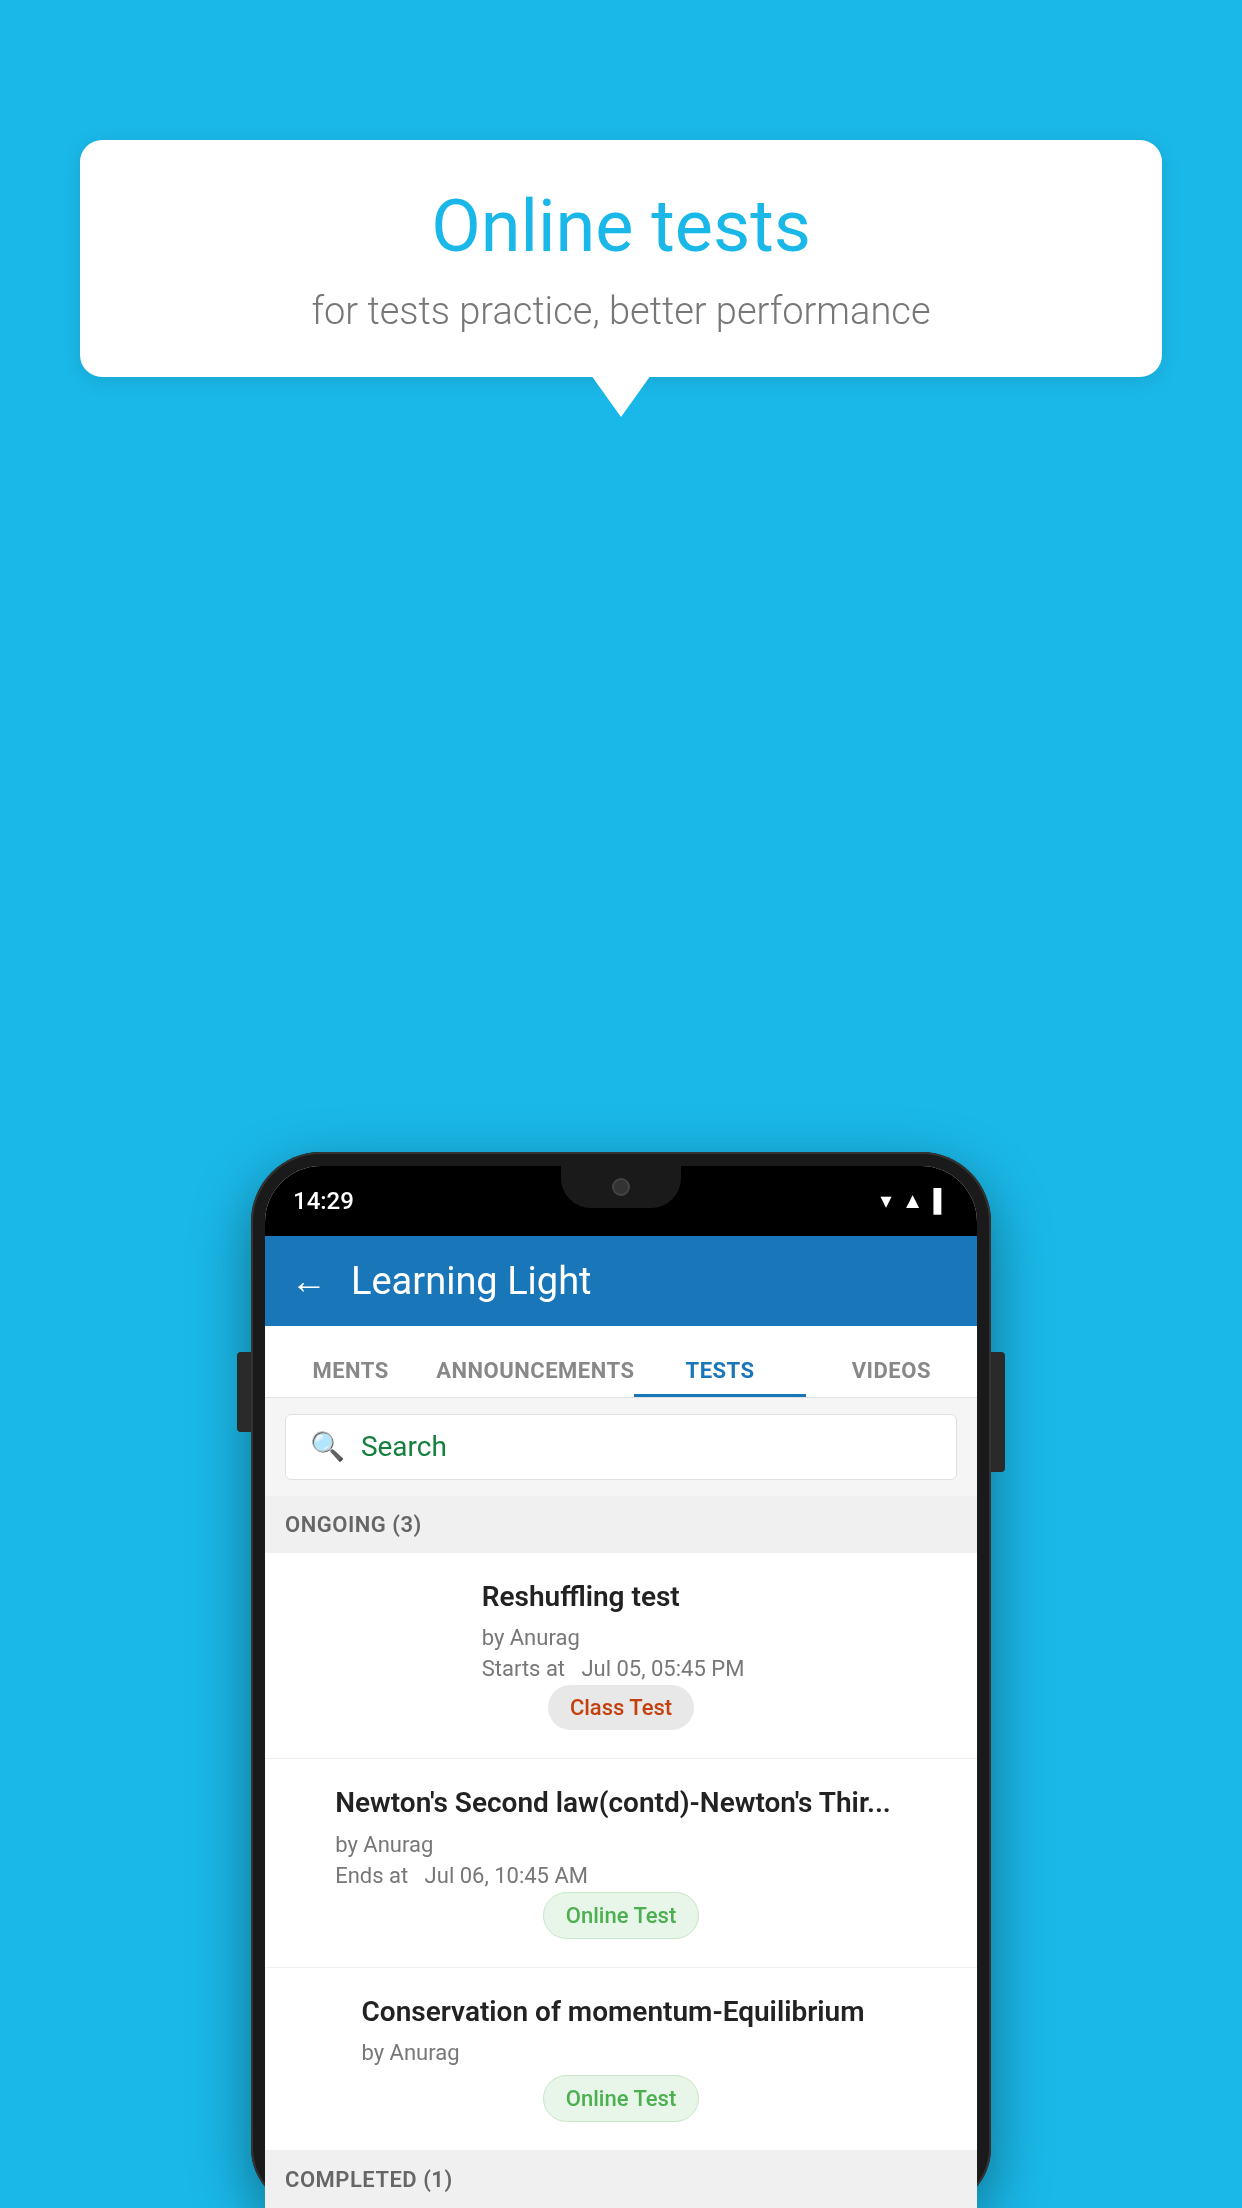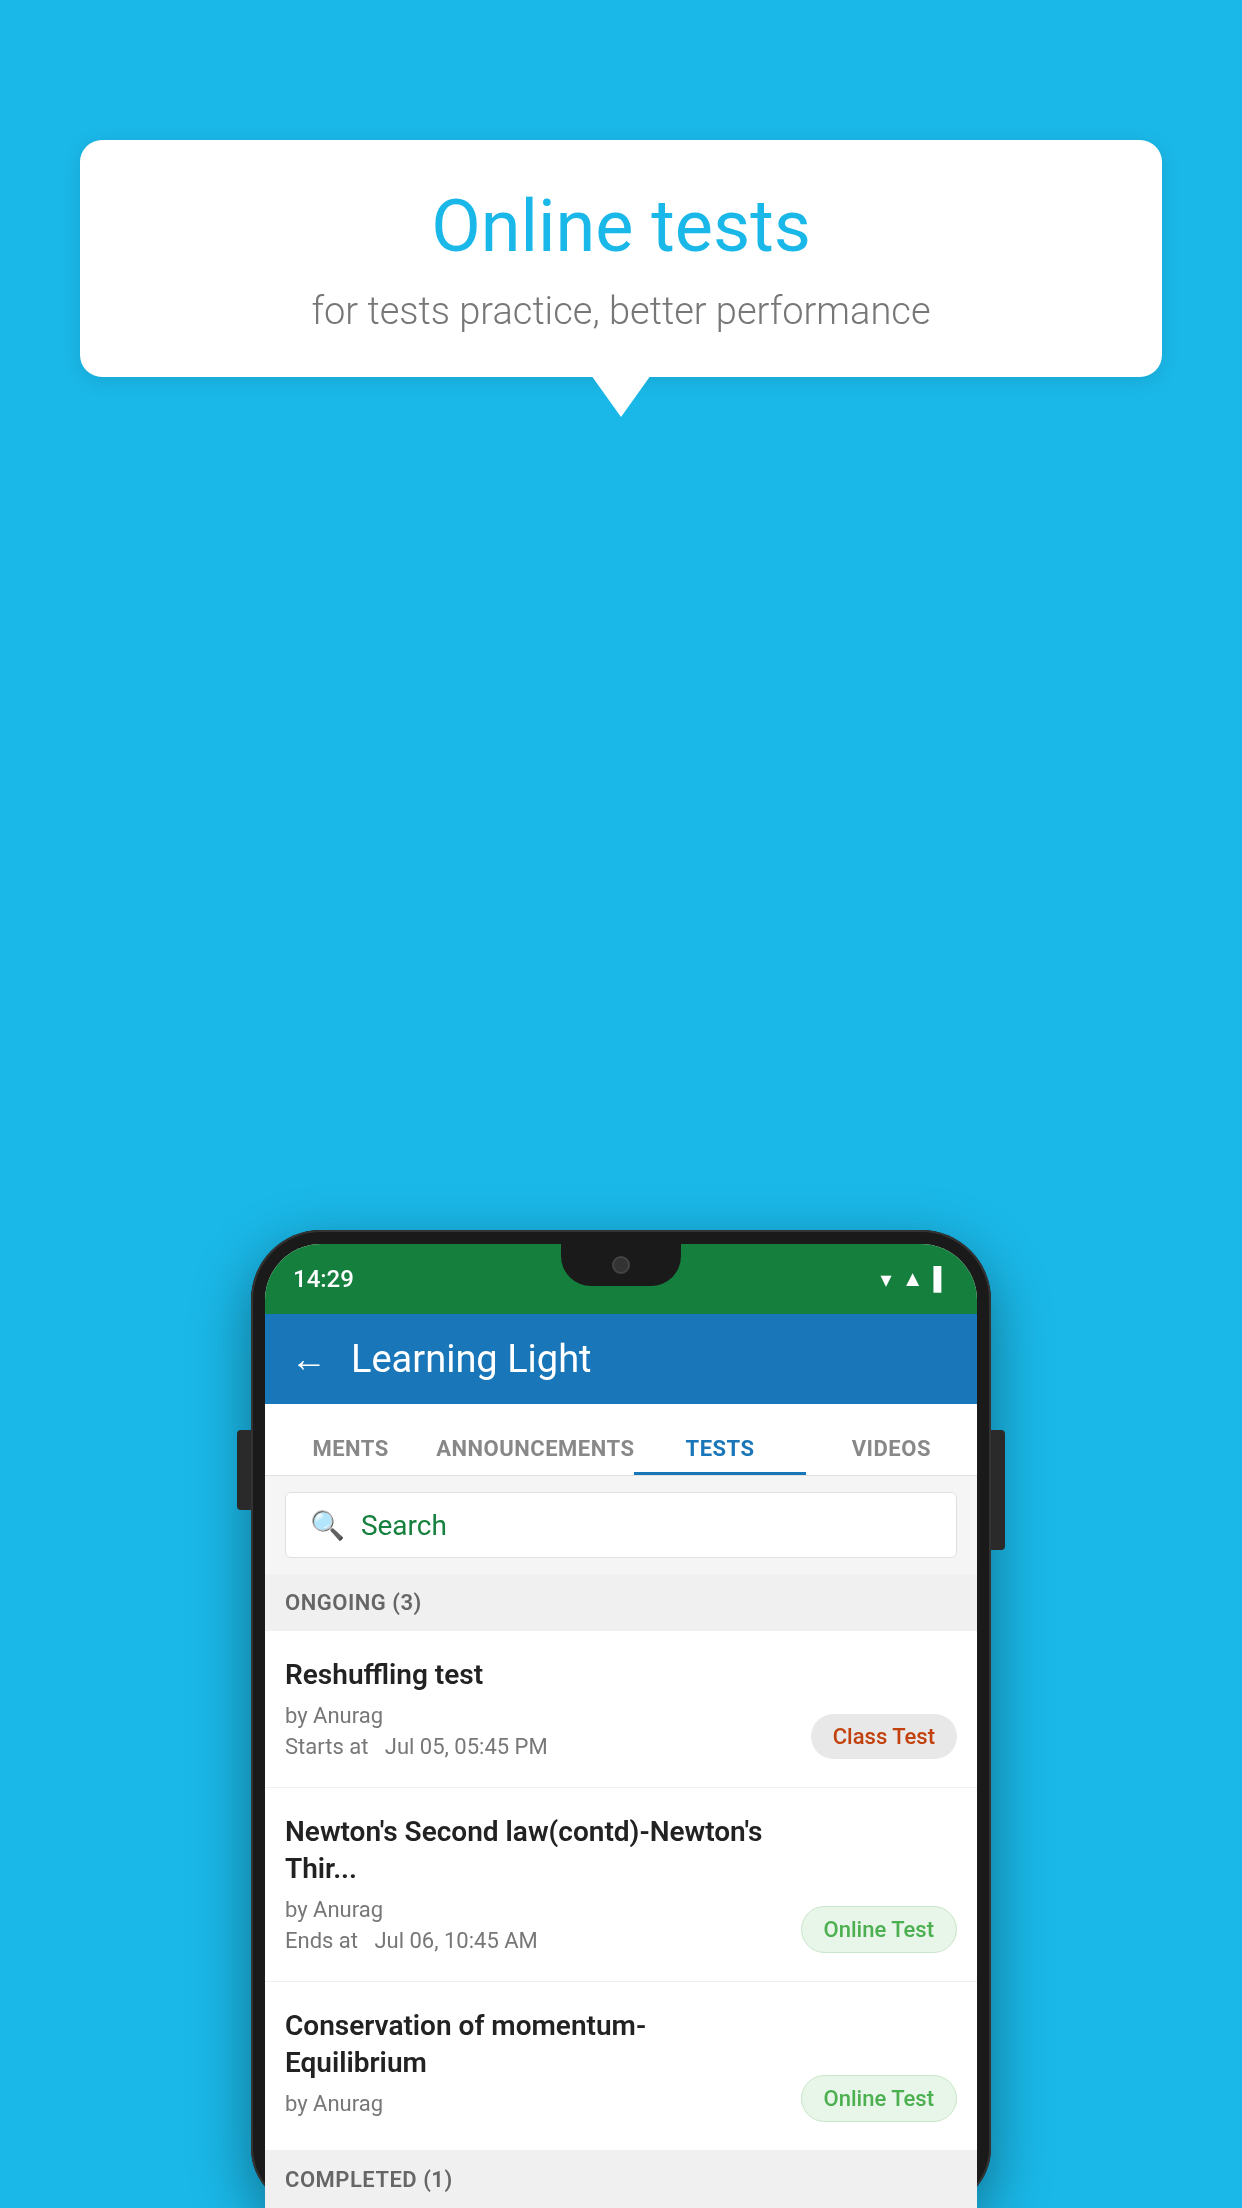--- a/index.html
+++ b/index.html
@@ -97,21 +97,21 @@
 
     .phone-screen {
       background: white;
       border-radius: 56px 56px 0 0;
       overflow: hidden;
       position: relative;
     }
 
     
     .phone-notch-bar {
-      background: #15803d;
+      background: #000000;
       height: 70px;
       position: relative;
       display: flex;
       align-items: center;
       justify-content: space-between;
       padding: 0 28px;
     }
 
     .status-time {
       color: white;
@@ -244,23 +244,24 @@
       color: #666;
       font-weight: 600;
       letter-spacing: 0.5px;
     }
 
     
     .test-item {
       background: white;
       padding: 26px 20px 28px 20px;
       display: flex;
-      align-items: flex-end;
+      align-items: center;
       justify-content: space-between;
       border-bottom: 1px solid #f0f0f0;
+      flex-direction: column;
     }
 
     .test-info {
       flex: 1;
       margin-right: 16px;
     }
 
     .test-name {
       font-size: 28px;
       font-weight: 600;

